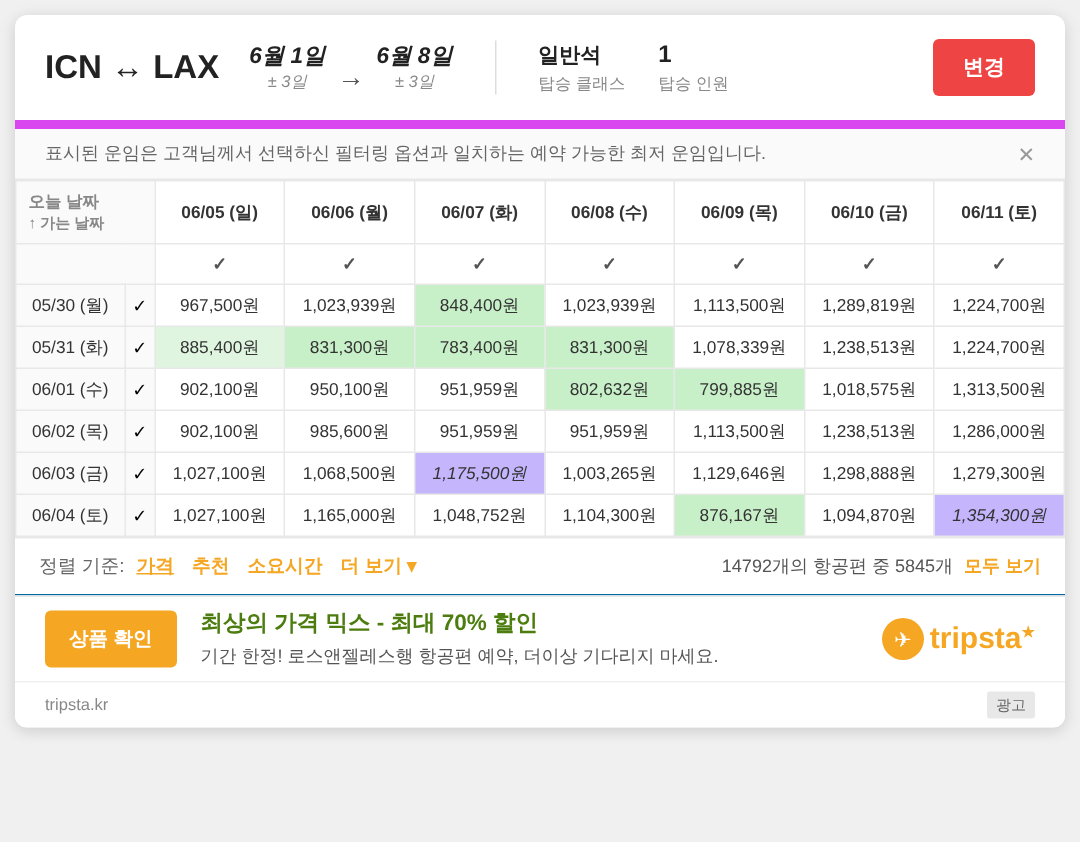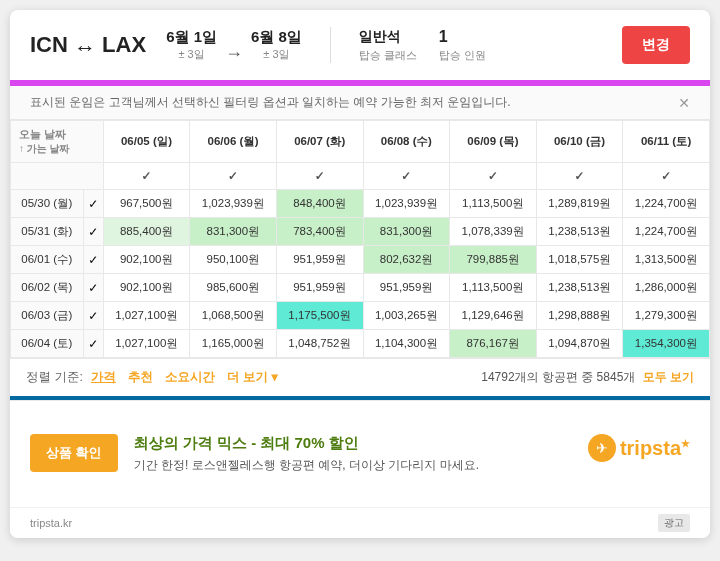--- a/index.html
+++ b/index.html
@@ -30,20 +30,21 @@
     .route-title {
       font-size: 22px;
       font-weight: 700;
       color: #222;
       white-space: nowrap;
     }
     .date-section {
       display: flex;
       align-items: flex-end;
       gap: 8px;
+      font-style: italic;
     }
     .date-block {
       text-align: center;
     }
     .date-main {
       font-size: 15px;
       font-weight: 600;
       color: #222;
     }
     .date-sub {
@@ -161,36 +162,37 @@
       font-size: 11.5px;
       color: #333;
     }
     .price-cell.highlight-green {
       background: #c8f0c8;
     }
     .price-cell.highlight-light-green {
       background: #e0f5e0;
     }
     .price-cell.highlight-pink {
-      background: #5eead4;
+      background: #c4b5fd;
+      font-style: italic;
     }
     .today-header {
       background: #fff3e0;
     }
     .thead-row-label {
       font-size: 11px;
       color: #888;
     }
     
     .sort-bar {
       display: flex;
       align-items: center;
       padding: 10px 16px;
       border-top: 1px solid #e8e8e8;
-      border-bottom: 4px solid #0369a1;
+      border-bottom: 1px solid #0369a1;
       font-size: 12.5px;
       gap: 4px;
     }
     .sort-label {
       color: #666;
     }
     .sort-option {
       color: #f5a623;
       cursor: pointer;
       margin: 0 4px;
@@ -208,23 +210,23 @@
       color: #f5a623;
       cursor: pointer;
       margin-left: 4px;
       font-weight: 700;
       margin-top: 12px;
     }
     
     .ad-banner {
       background: white;
       border-top: 1px solid #e8e8e8;
-      padding: 33px 20px;
-      display: flex;
-      align-items: flex-start;
+      padding: 8px 20px;
+      display: flex;
+      align-items: center;
       gap: 16px;
     }
     .ad-btn {
       background: #f5a623;
       color: white;
       border: none;
       border-radius: 4px;
       padding: 10px 16px;
       font-size: 13px;
       font-weight: 600;

